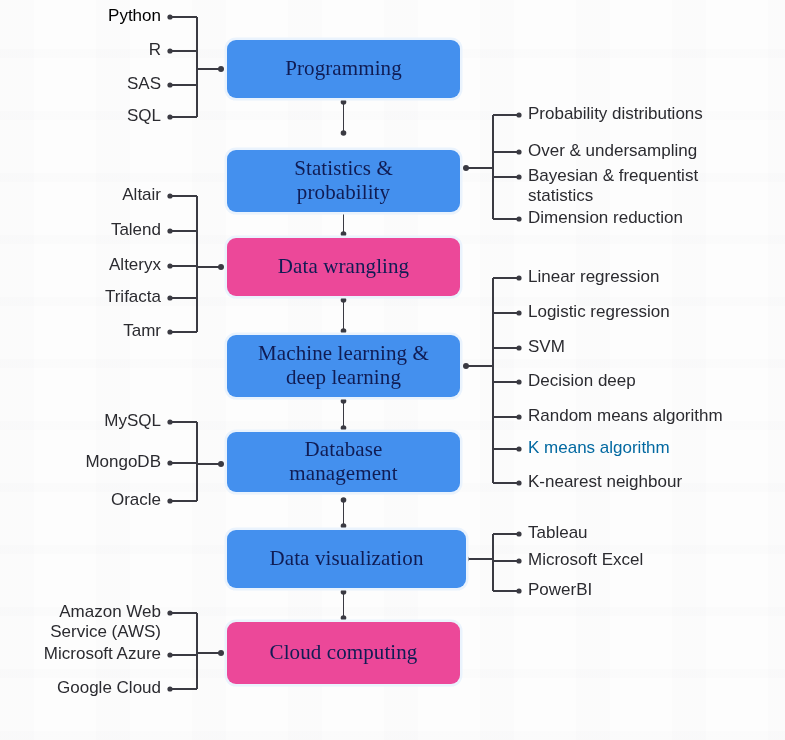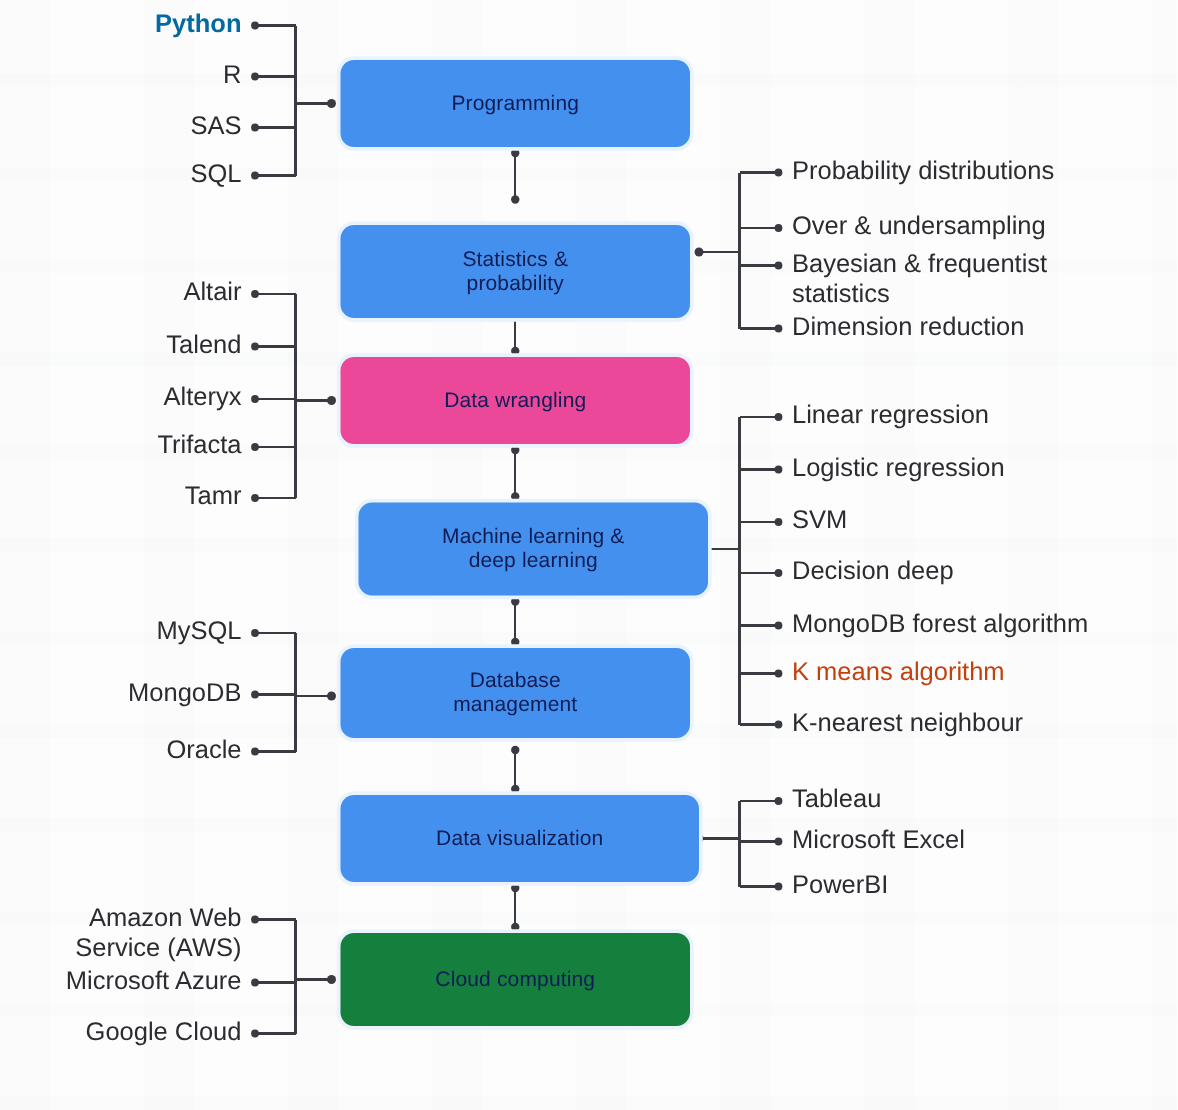--- a/index.html
+++ b/index.html
@@ -36,24 +36,25 @@
   .node {
     position: absolute;
     box-sizing: border-box;
     background: #4490ee;
     border-radius: 9px;
     display: flex;
     align-items: center;
     justify-content: center;
     text-align: center;
     color: #101c54;
-    font-size: 14px;
+    font-size: 21px;
     line-height: 1.12;
     letter-spacing: 0.1px;
     box-shadow: 0 0 0 2.5px #eaf3fd, 0 1px 2px rgba(20,40,90,0.16);
+    font-family: Liberation Serif, serif;
   }
   .leaf {
     position: absolute;
     color: #2b2b30;
     font-size: 17px;
     line-height: 1.16;
     white-space: pre-line;
   }
   .leaf.left  { text-align: right; }
   .leaf.right { text-align: left; }
@@ -163,48 +164,48 @@
       <circle cx="170" cy="655" r="2.6" fill="#3a3a42"></circle>
       <line x1="197" y1="689" x2="170" y2="689" stroke="#3a3a42" stroke-width="1.4" shape-rendering="crispEdges"></line>
       <circle cx="170" cy="689" r="2.6" fill="#3a3a42"></circle>
     </svg>
 
   <div id="nodes-layer">
       <div class="node" style="left: 227px; top: 40px; width: 233px; height: 58px; background: rgb(68, 144, 238); color: rgb(16, 28, 84); white-space: pre-line;">Programming</div>
       <div class="node" style="left: 227px; top: 150px; width: 233px; height: 62px; background: rgb(68, 144, 238); color: rgb(16, 28, 84); white-space: pre-line;">Statistics &amp;
 probability</div>
       <div class="node" style="left: 227px; top: 238px; width: 233px; height: 58px; background: #ec4899; color: rgb(16, 28, 84); white-space: pre-line;">Data wrangling</div>
-      <div class="node" style="left: 227px; top: 335px; width: 233px; height: 62px; background: rgb(68, 144, 238); color: rgb(16, 28, 84); white-space: pre-line; margin-left: 12px;">Machine learning &amp;
+      <div class="node" style="left: 227px; top: 335px; width: 233px; height: 62px; background: rgb(68, 144, 238); color: rgb(16, 28, 84); white-space: pre-line;">Machine learning &amp;
 deep learning</div>
       <div class="node" style="left: 227px; top: 432px; width: 233px; height: 60px; background: rgb(68, 144, 238); color: rgb(16, 28, 84); white-space: pre-line;">Database
 management</div>
       <div class="node" style="left: 227px; top: 530px; width: 239px; height: 58px; background: rgb(68, 144, 238); color: rgb(16, 28, 84); white-space: pre-line;">Data visualization</div>
-      <div class="node" style="left: 227px; top: 622px; width: 233px; height: 62px; background: #15803d; color: rgb(16, 28, 84); white-space: pre-line;">Cloud computing</div>
+      <div class="node" style="left: 227px; top: 622px; width: 233px; height: 62px; background: #ec4899; color: rgb(16, 28, 84); white-space: pre-line;">Cloud computing</div>
     </div>
   <div id="leaves-layer">
-      <div class="leaf left" style="color: #0369a1; top: 6px; right: 624px; font-weight: bold;">Python</div>
+      <div class="leaf left" style="color: #000000; top: 6px; right: 624px;">Python</div>
       <div class="leaf left" style="color: rgb(43, 43, 48); top: 40px; right: 624px;">R</div>
       <div class="leaf left" style="color: rgb(43, 43, 48); top: 74px; right: 624px;">SAS</div>
       <div class="leaf left" style="color: rgb(43, 43, 48); top: 106px; right: 624px;">SQL</div>
       <div class="leaf right" style="color: rgb(43, 43, 48); top: 104px; left: 528px;">Probability distributions</div>
       <div class="leaf right" style="color: rgb(43, 43, 48); top: 141px; left: 528px;">Over &amp; undersampling</div>
       <div class="leaf right" style="color: rgb(43, 43, 48); top: 166px; left: 528px;">Bayesian &amp; frequentist
 statistics</div>
       <div class="leaf right" style="color: rgb(43, 43, 48); top: 208px; left: 528px;">Dimension reduction</div>
       <div class="leaf left" style="color: rgb(43, 43, 48); top: 185px; right: 624px;">Altair</div>
       <div class="leaf left" style="color: rgb(43, 43, 48); top: 220px; right: 624px;">Talend</div>
       <div class="leaf left" style="color: rgb(43, 43, 48); top: 255px; right: 624px;">Alteryx</div>
       <div class="leaf left" style="color: rgb(43, 43, 48); top: 287px; right: 624px;">Trifacta</div>
       <div class="leaf left" style="color: rgb(43, 43, 48); top: 321px; right: 624px;">Tamr</div>
       <div class="leaf right" style="color: rgb(43, 43, 48); top: 267px; left: 528px;">Linear regression</div>
       <div class="leaf right" style="color: rgb(43, 43, 48); top: 302px; left: 528px;">Logistic regression</div>
       <div class="leaf right" style="color: rgb(43, 43, 48); top: 337px; left: 528px;">SVM</div>
       <div class="leaf right" style="color: rgb(43, 43, 48); top: 371px; left: 528px;">Decision deep</div>
-      <div class="leaf right" style="color: rgb(43, 43, 48); top: 406px; left: 528px;">MongoDB forest algorithm</div>
-      <div class="leaf right" style="color: #c2410c; top: 438px; left: 528px;">K means algorithm</div>
+      <div class="leaf right" style="color: rgb(43, 43, 48); top: 406px; left: 528px;">Random means algorithm</div>
+      <div class="leaf right" style="color: #0369a1; top: 438px; left: 528px;">K means algorithm</div>
       <div class="leaf right" style="color: rgb(43, 43, 48); top: 472px; left: 528px;">K-nearest neighbour</div>
       <div class="leaf left" style="color: rgb(43, 43, 48); top: 411px; right: 624px;">MySQL</div>
       <div class="leaf left" style="color: rgb(43, 43, 48); top: 452px; right: 624px;">MongoDB</div>
       <div class="leaf left" style="color: rgb(43, 43, 48); top: 490px; right: 624px;">Oracle</div>
       <div class="leaf right" style="color: rgb(43, 43, 48); top: 523px; left: 528px;">Tableau</div>
       <div class="leaf right" style="color: rgb(43, 43, 48); top: 550px; left: 528px;">Microsoft Excel</div>
       <div class="leaf right" style="color: rgb(43, 43, 48); top: 580px; left: 528px;">PowerBI</div>
       <div class="leaf left" style="color: rgb(43, 43, 48); top: 602px; right: 624px;">Amazon Web
 Service (AWS)</div>
       <div class="leaf left" style="color: rgb(43, 43, 48); top: 644px; right: 624px;">Microsoft Azure</div>

